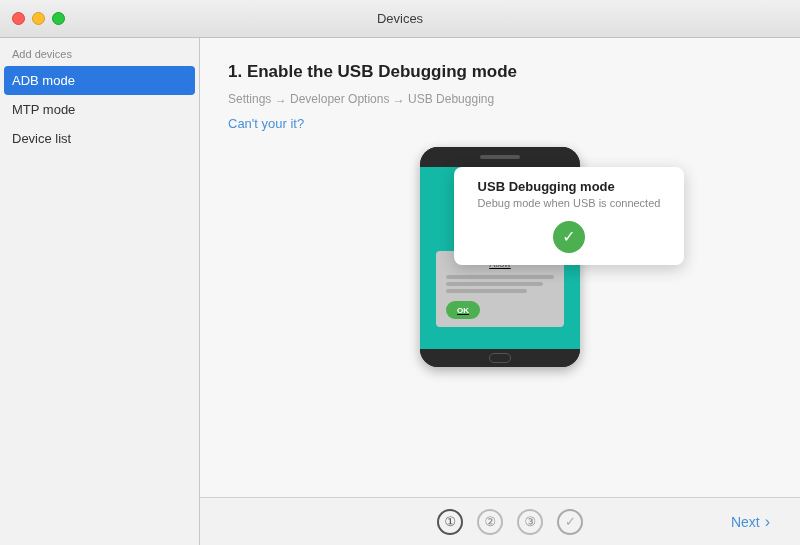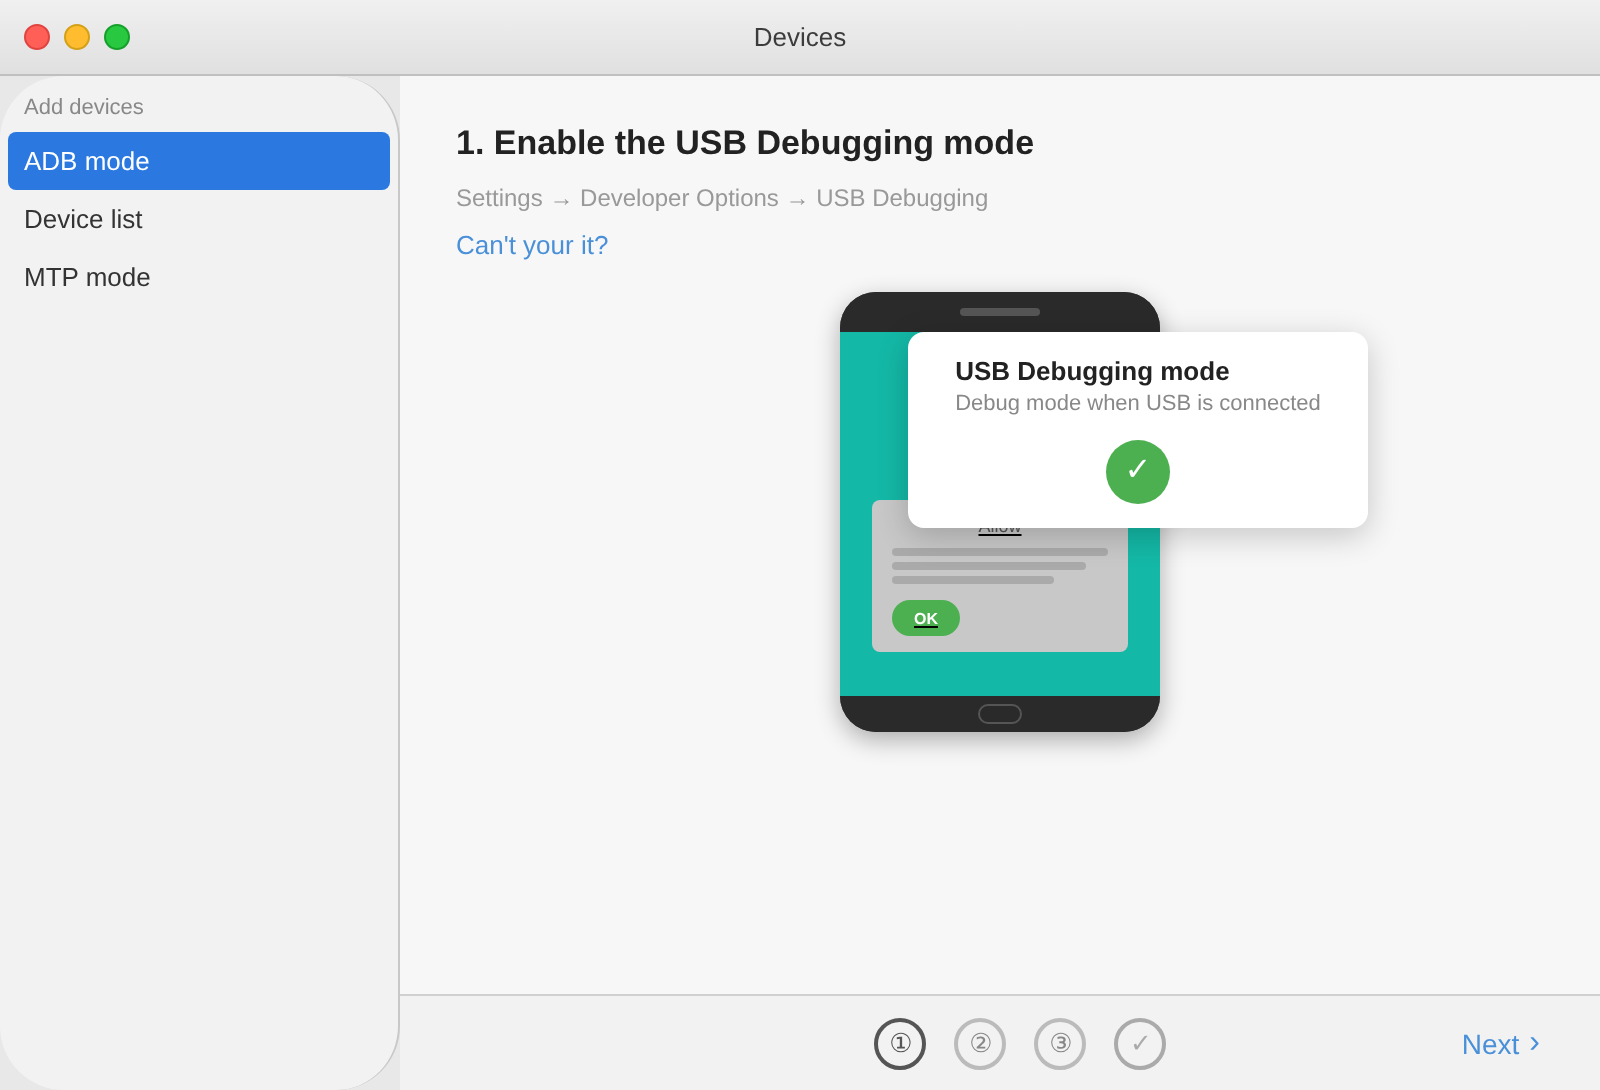--- a/index.html
+++ b/index.html
@@ -59,21 +59,20 @@
     }
 
     
     .sidebar {
       width: 200px;
       background: #f2f2f2;
       border-right: 1px solid #c8c8c8;
       display: flex;
       flex-direction: column;
       flex-shrink: 0;
-      border-radius: 32px;
     }
 
     .sidebar-section-label {
       font-size: 11px;
       color: #888;
       padding: 10px 12px 6px 12px;
       font-weight: 400;
     }
 
     .sidebar-item {
@@ -376,24 +375,24 @@
 </div>
 
 <div class="main-layout">
 
   <div class="sidebar">
     <div class="sidebar-section-label">Add devices</div>
     <div class="sidebar-item active">
       <span>ADB mode</span>
     </div>
     <div class="sidebar-item">
-      <span>Device list</span>
+      <span>MTP mode</span>
     </div>
     <div class="sidebar-item">
-      <span>MTP mode</span>
+      <span>Device list</span>
     </div>
   </div>
 
   <div class="content-area">
     <div class="content-scroll">
 
       <div class="step-title">1. Enable the USB Debugging mode</div>
       <div class="step-path">Settings → Developer Options → USB Debugging</div>
       <a class="cant-find-link">Can't your it?</a>
 

